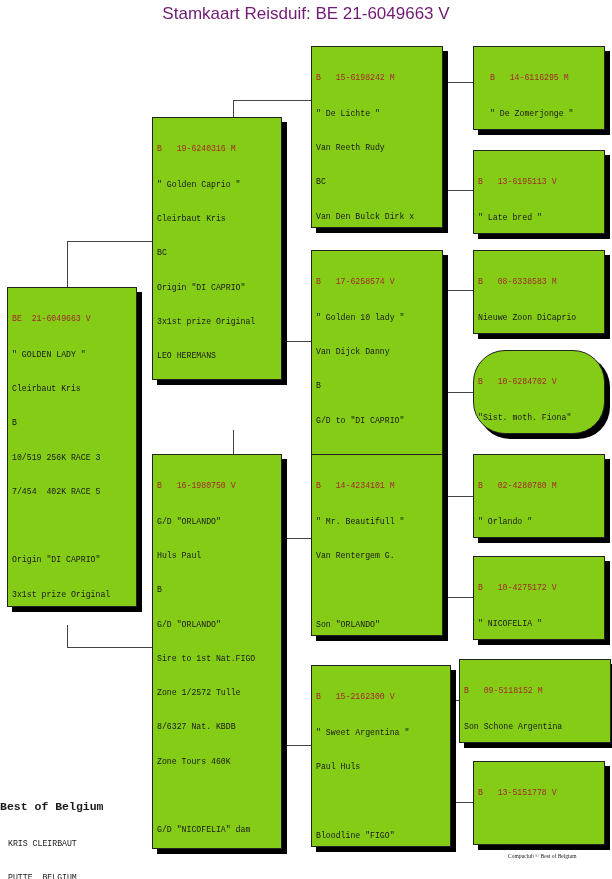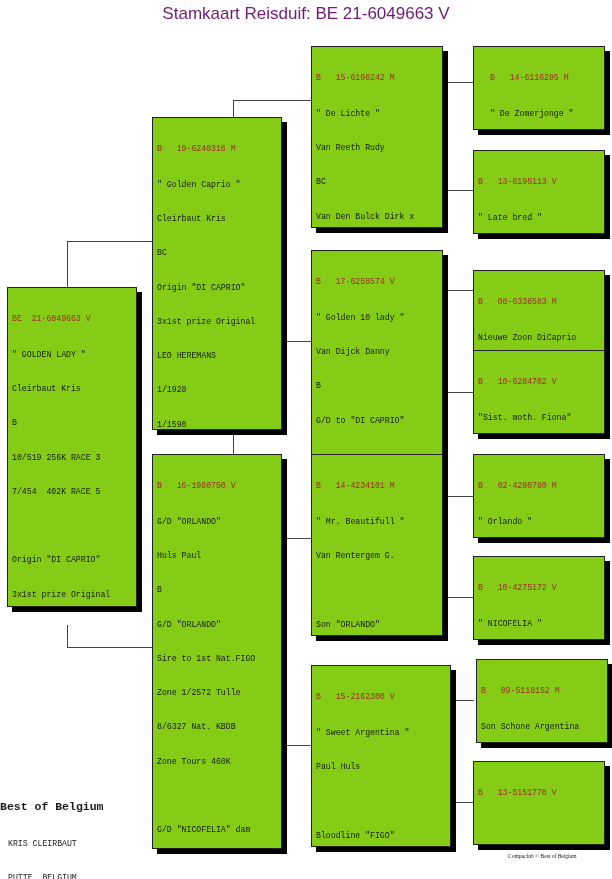--- a/index.html
+++ b/index.html
@@ -60,21 +60,21 @@
   
   
   
   
   
   
   
   
 </div>
 
-<div class="box" style="left:152px;top:117px;width:130px;height:313px;">
+<div class="box" style="left:152px;top:117px;width:130px;height:263px;">
   <span class="ring">B   19-6240316 M</span>
   <span class="line">" Golden Caprio "</span>
   <span class="line">Cleirbaut Kris</span>
   <span class="line">BC</span>
   <span class="line">Origin "DI CAPRIO"</span>
   <span class="line">3x1st prize Original</span>
   <span class="line">LEO HEREMANS</span>
   <span class="line">1/1928</span>
   <span class="line">1/1590</span>
   
@@ -173,29 +173,29 @@
   
 </div>
 <div class="box" style="left:473px;top:150px;width:132px;height:84px;">
   <span class="ring">B   13-6195113 V</span>
   <span class="line">" Late bred "</span>
   
   
   
   
 </div>
-<div class="box" style="left:473px;top:250px;width:132px;height:84px;margin-top:20px;">
+<div class="box" style="left:473px;top:250px;width:132px;height:84px;">
   <span class="ring">B   08-6338583 M</span>
   <span class="line">Nieuwe Zoon DiCaprio</span>
   
   
   
   
 </div>
-<div class="box" style="left:473px;top:350px;width:132px;height:84px;">
+<div class="box" style="left:473px;top:350px;width:132px;height:84px;border-radius:32px;">
   <span class="ring">B   10-6284702 V</span>
   <span class="line">"Sist. moth. Fiona"</span>
   
   
   
   
 </div>
 <div class="box" style="left:473px;top:454px;width:132px;height:84px;">
   <span class="ring">B   02-4280780 M</span>
   <span class="line">" Orlando "</span>
@@ -205,21 +205,21 @@
   
 </div>
 <div class="box" style="left:473px;top:556px;width:132px;height:84px;">
   <span class="ring">B   10-4275172 V</span>
   <span class="line">" NICOFELIA "</span>
   
   
   
   
 </div>
-<div class="box" style="left:476px;top:659px;width:132px;height:84px;">
+<div class="box" style="left:459px;top:659px;width:152px;height:84px;">
   <span class="ring">B   09-5118152 M</span>
   <span class="line">Son Schone Argentina</span>
   
   
   
   
 </div>
 <div class="box" style="left:473px;top:761px;width:132px;height:84px;">
   <span class="ring">B   13-5151778 V</span>
   <span class="line"></span>

